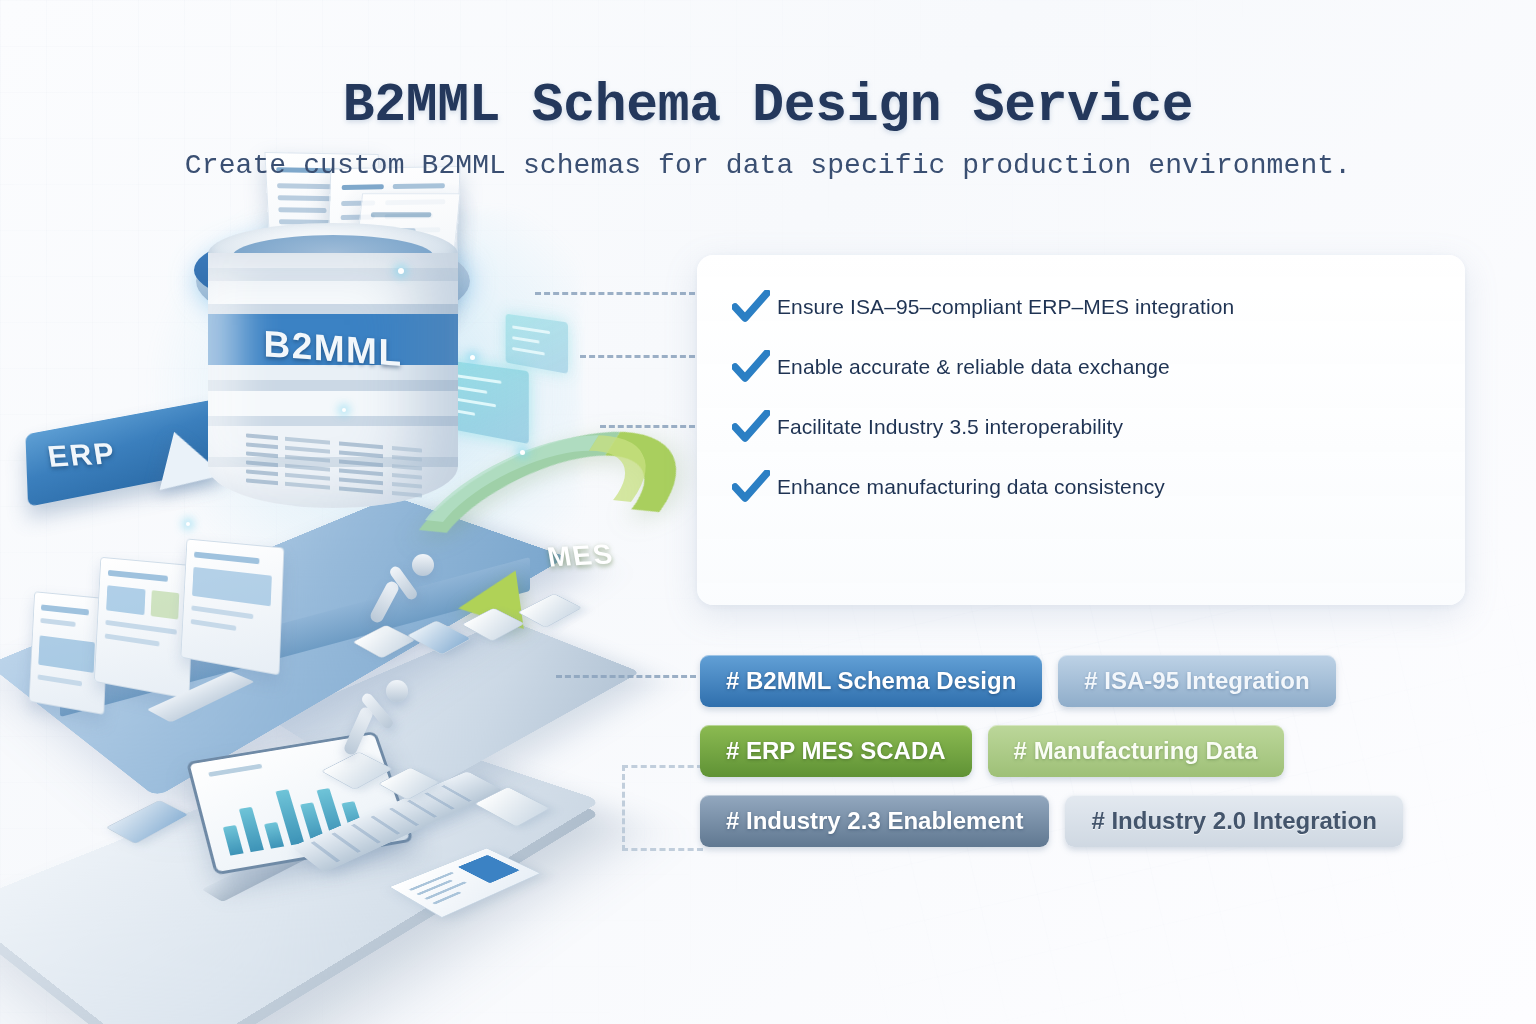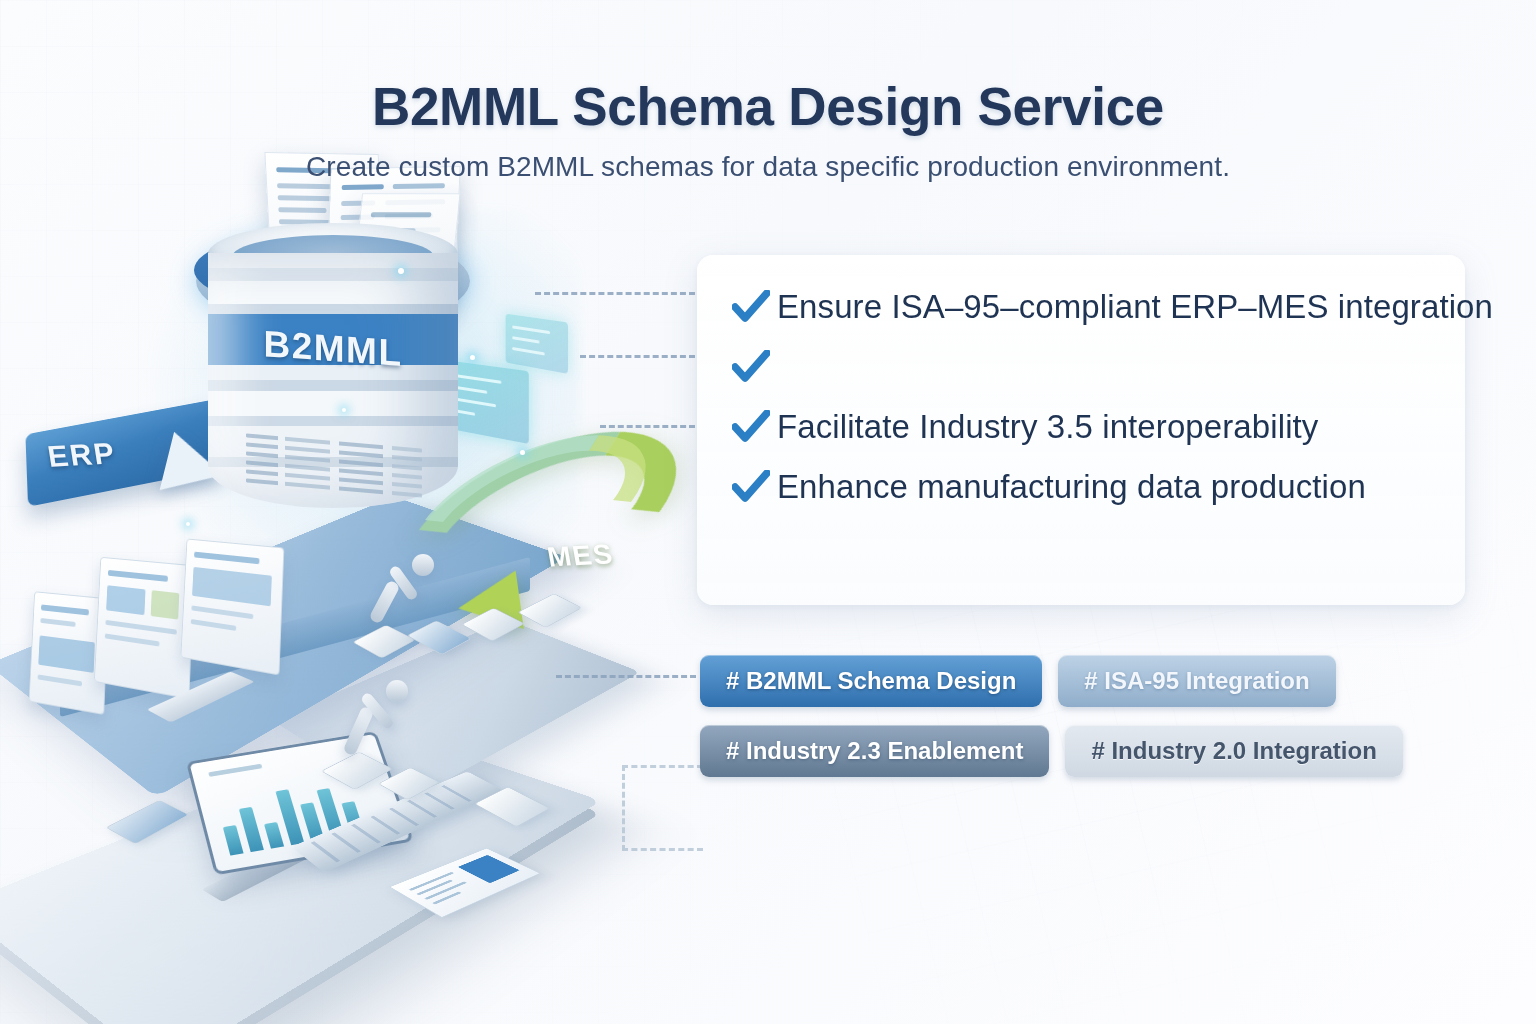--- a/index.html
+++ b/index.html
@@ -293,21 +293,21 @@
     position:absolute;left:697px;top:255px;width:768px;height:350px;
     background:linear-gradient(180deg,rgba(255,255,255,.96),rgba(250,252,254,.93));
     border-radius:16px;
     box-shadow:0 10px 34px rgba(120,145,175,.18), 0 2px 6px rgba(120,145,175,.10);
   }
   .bullets{position:absolute;left:28px;top:22px;width:712px;}
   .bullet{display:flex;align-items:center;height:60px;}
   .chk{width:52px;flex:0 0 52px;display:flex;align-items:center;justify-content:center;}
   .chk svg{display:block;}
   .bullet-text{
-    font-size:33px;color:#1f3353;letter-spacing:.1px;white-space:nowrap;
+    font-size:21px;color:#1f3353;letter-spacing:.1px;white-space:nowrap;
   }
   .cta{
     position:absolute;left:38px;top:268px;width:718px;height:50px;
     border-radius:26px;
     background:linear-gradient(180deg,#6ba0cf 0%,#4b86bd 42%,#3a72ab 100%);
     box-shadow:0 3px 7px rgba(55,95,140,.38), inset 0 1px 0 rgba(255,255,255,.45),
                0 0 0 6px rgba(255,255,255,.85);
     display:flex;align-items:center;justify-content:center;
     color:#ffffff;font-size:23px;font-weight:700;letter-spacing:.2px;
     text-shadow:0 1px 3px rgba(25,60,100,.6);
@@ -322,21 +322,21 @@
     box-shadow:0 3px 6px rgba(100,125,155,.28), inset 0 1px 0 rgba(255,255,255,.4);
   }
   .tag.blue-solid{background:linear-gradient(180deg,#62a0d6,#2f6fad);color:#fff;text-shadow:0 1px 3px rgba(20,55,95,.55);}
   .tag.blue-soft{background:linear-gradient(180deg,#bdd2e6,#8fadca);color:#f3f7fb;text-shadow:0 1px 3px rgba(70,105,145,.45);}
   .tag.green-solid{background:linear-gradient(180deg,#8cbb52,#5f9235);color:#fff;text-shadow:0 1px 3px rgba(50,85,30,.5);}
   .tag.green-soft{background:linear-gradient(180deg,#bcd79a,#9ec077);color:#fafdf5;text-shadow:0 1px 3px rgba(80,115,55,.45);}
   .tag.gray-dark{background:linear-gradient(180deg,#93a8bf,#607891);color:#fff;text-shadow:0 1px 3px rgba(45,70,100,.5);}
   .tag.gray-light{background:linear-gradient(180deg,#e3e9f0,#cfd8e2);color:#44556c;text-shadow:0 1px 0 rgba(255,255,255,.7);}
 
   
-  .header{position:absolute;left:0;top:76px;width:1536px;text-align:center;pointer-events:none;}
+  .header{position:absolute;left:0;top:76px;width:1536px;text-align:center;pointer-events:none;font-family:Liberation Mono, monospace;}
   .title{
     font-size:53px;font-weight:700;color:#24385c;letter-spacing:-.3px;
     text-shadow:0 2px 5px rgba(130,155,185,.35);
   }
   .subtitle{
     margin-top:14px;font-size:28px;color:#3a4f72;letter-spacing:.1px;
   }
 </style>
 </head>
 <body>
@@ -539,44 +539,49 @@
             </svg>
           </span>
           <span class="bullet-text">Ensure ISA–95–compliant ERP–MES integration</span>
         </div>
         <div class="bullet">
           <span class="chk">
             <svg width="38" height="34" viewBox="0 0 38 34" aria-hidden="true">
               <path d="M3 17 L13 28 L35 3" fill="none" stroke="#2b7fc4" stroke-width="7.5" stroke-linecap="round" stroke-linejoin="round"></path>
             </svg>
           </span>
+          <span class="bullet-text">Enable accurate &amp; reliable data exchange</span>
         </div>
         <div class="bullet">
           <span class="chk">
             <svg width="38" height="34" viewBox="0 0 38 34" aria-hidden="true">
               <path d="M3 17 L13 28 L35 3" fill="none" stroke="#2b7fc4" stroke-width="7.5" stroke-linecap="round" stroke-linejoin="round"></path>
             </svg>
           </span>
           <span class="bullet-text">Facilitate Industry 3.5 interoperability</span>
         </div>
         <div class="bullet">
           <span class="chk">
             <svg width="38" height="34" viewBox="0 0 38 34" aria-hidden="true">
               <path d="M3 17 L13 28 L35 3" fill="none" stroke="#2b7fc4" stroke-width="7.5" stroke-linecap="round" stroke-linejoin="round"></path>
             </svg>
           </span>
-          <span class="bullet-text">Enhance manufacturing data production</span>
+          <span class="bullet-text">Enhance manufacturing data consistency</span>
         </div>
       </div>
   </div>
 
   <div class="tags" id="tags">
       <div class="tagrow">
         <div class="tag blue-solid"># B2MML Schema Design</div>
         <div class="tag blue-soft"># ISA-95 Integration</div>
       </div>
       <div class="tagrow">
+        <div class="tag green-solid"># ERP MES SCADA</div>
+        <div class="tag green-soft"># Manufacturing Data</div>
+      </div>
+      <div class="tagrow">
         <div class="tag gray-dark"># Industry 2.3 Enablement</div>
         <div class="tag gray-light"># Industry 2.0 Integration</div>
       </div>
     </div>
 
 </div>
 
 </body></html>

